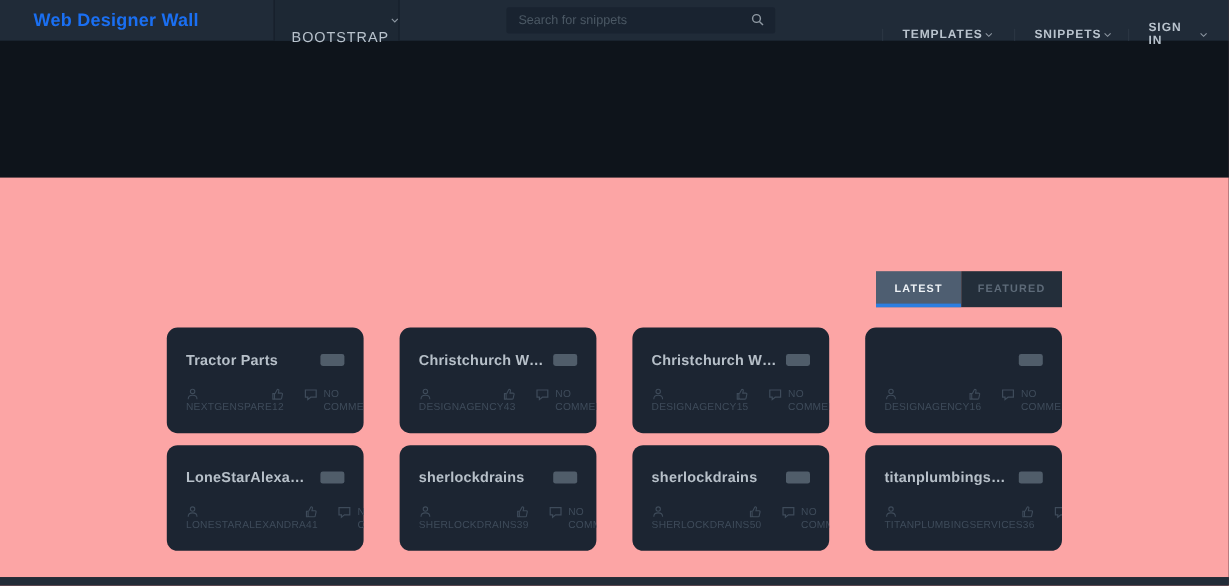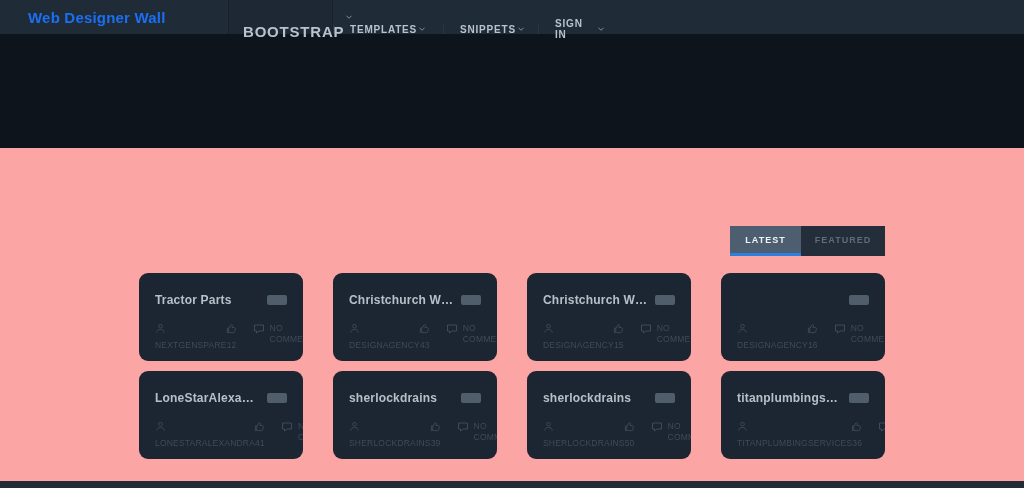--- a/index.html
+++ b/index.html
@@ -17,21 +17,21 @@
     display:flex; align-items:stretch;
   }
   .logo-wrap { width:228px; display:flex; align-items:center; padding-left:28px; }
   .logo { color:#1a6ff2; font-size:15px; font-weight:bold; letter-spacing:.2px; white-space:nowrap; }
   .cat-dropdown {
     width:105px; background:#1d2834;
     border-left:1px solid #17202b; border-right:1px solid #17202b;
     display:flex; align-items:center; justify-content:space-between;
     padding:0 14px; cursor:pointer;
   }
-  .cat-dropdown .lbl { color:#b9c3cd; font-size:15px; font-weight:bold; letter-spacing:.8px;margin-top:28px; }
+  .cat-dropdown .lbl { color:#b9c3cd; font-size:12px; font-weight:normal; letter-spacing:.8px;margin-top:28px; }
   .chev { width:10px; height:10px; color:#8d97a2; display:inline-flex; }
   .chev svg { width:10px; height:10px; }
 
   .search-wrap { flex:1; display:flex; align-items:center; justify-content:center; }
   .search-box { position:relative; width:224px; height:22px; }
   .search-box input {
     width:100%; height:100%; background:#192330; border:none; outline:none;
     border-radius:2px; color:#cbd4dc; font-size:10.5px;
     padding:0 28px 0 10px; font-family:inherit;
   }
@@ -82,21 +82,21 @@
     white-space:nowrap; overflow:hidden; text-overflow:ellipsis;
   }
   .card-badge { width:20px; height:10px; background:#505d6a; border-radius:2px; flex-shrink:0; margin-left:8px; }
 
   .card-meta { margin-top:16px; display:flex; align-items:flex-start; gap:16px; color:#3e4b5a; }
   .meta-icons { display:flex; justify-content:space-between; align-items:center; height:11px; }
   .mi { display:inline-flex; }
   .mi svg { width:11px; height:11px; }
   .mi-bubble svg { width:12px; height:12px; }
   .meta-text {
-    font-size:8.5px; line-height:11px; letter-spacing:.2px; margin-top:6px;
+    font-size:8.5px; line-height:11px; letter-spacing:.2px; margin-top:0;
     white-space:nowrap;
   }
   .meta-comments { display:flex; gap:5px; flex-shrink:0; }
   .comments-text {
     width:62px; font-size:8.5px; line-height:11px; letter-spacing:.2px;
     margin-top:0; white-space:normal;
   }
 
   .footer-strip { height:7px; background:#222c38; }
 </style>
@@ -110,20 +110,31 @@
 
   <div class="cat-dropdown">
     <span class="lbl">BOOTSTRAP</span>
     <span class="chev">
       <svg viewBox="0 0 24 24" fill="none" stroke="currentColor" stroke-width="2.2">
           <polyline points="6,9 12,15 18,9"></polyline>
         </svg>
     </span>
   </div>
 
+  <div class="search-wrap">
+    <div class="search-box">
+      <input type="text" placeholder="Search for snippets" style="">
+      <span class="search-icon">
+        <svg viewBox="0 0 24 24" fill="none" stroke="currentColor" stroke-width="2.2">
+            <circle cx="10" cy="10" r="6"></circle>
+            <line x1="14.5" y1="14.5" x2="20" y2="20"></line>
+          </svg>
+      </span>
+    </div>
+  </div>
 
   <div class="nav-right">
     <div class="nav-item ni-templates">
       <span class="lbl">TEMPLATES</span>
       <span class="chev">
         <svg viewBox="0 0 24 24" fill="none" stroke="currentColor" stroke-width="2.2">
             <polyline points="6,9 12,15 18,9"></polyline>
           </svg>
       </span>
     </div>

